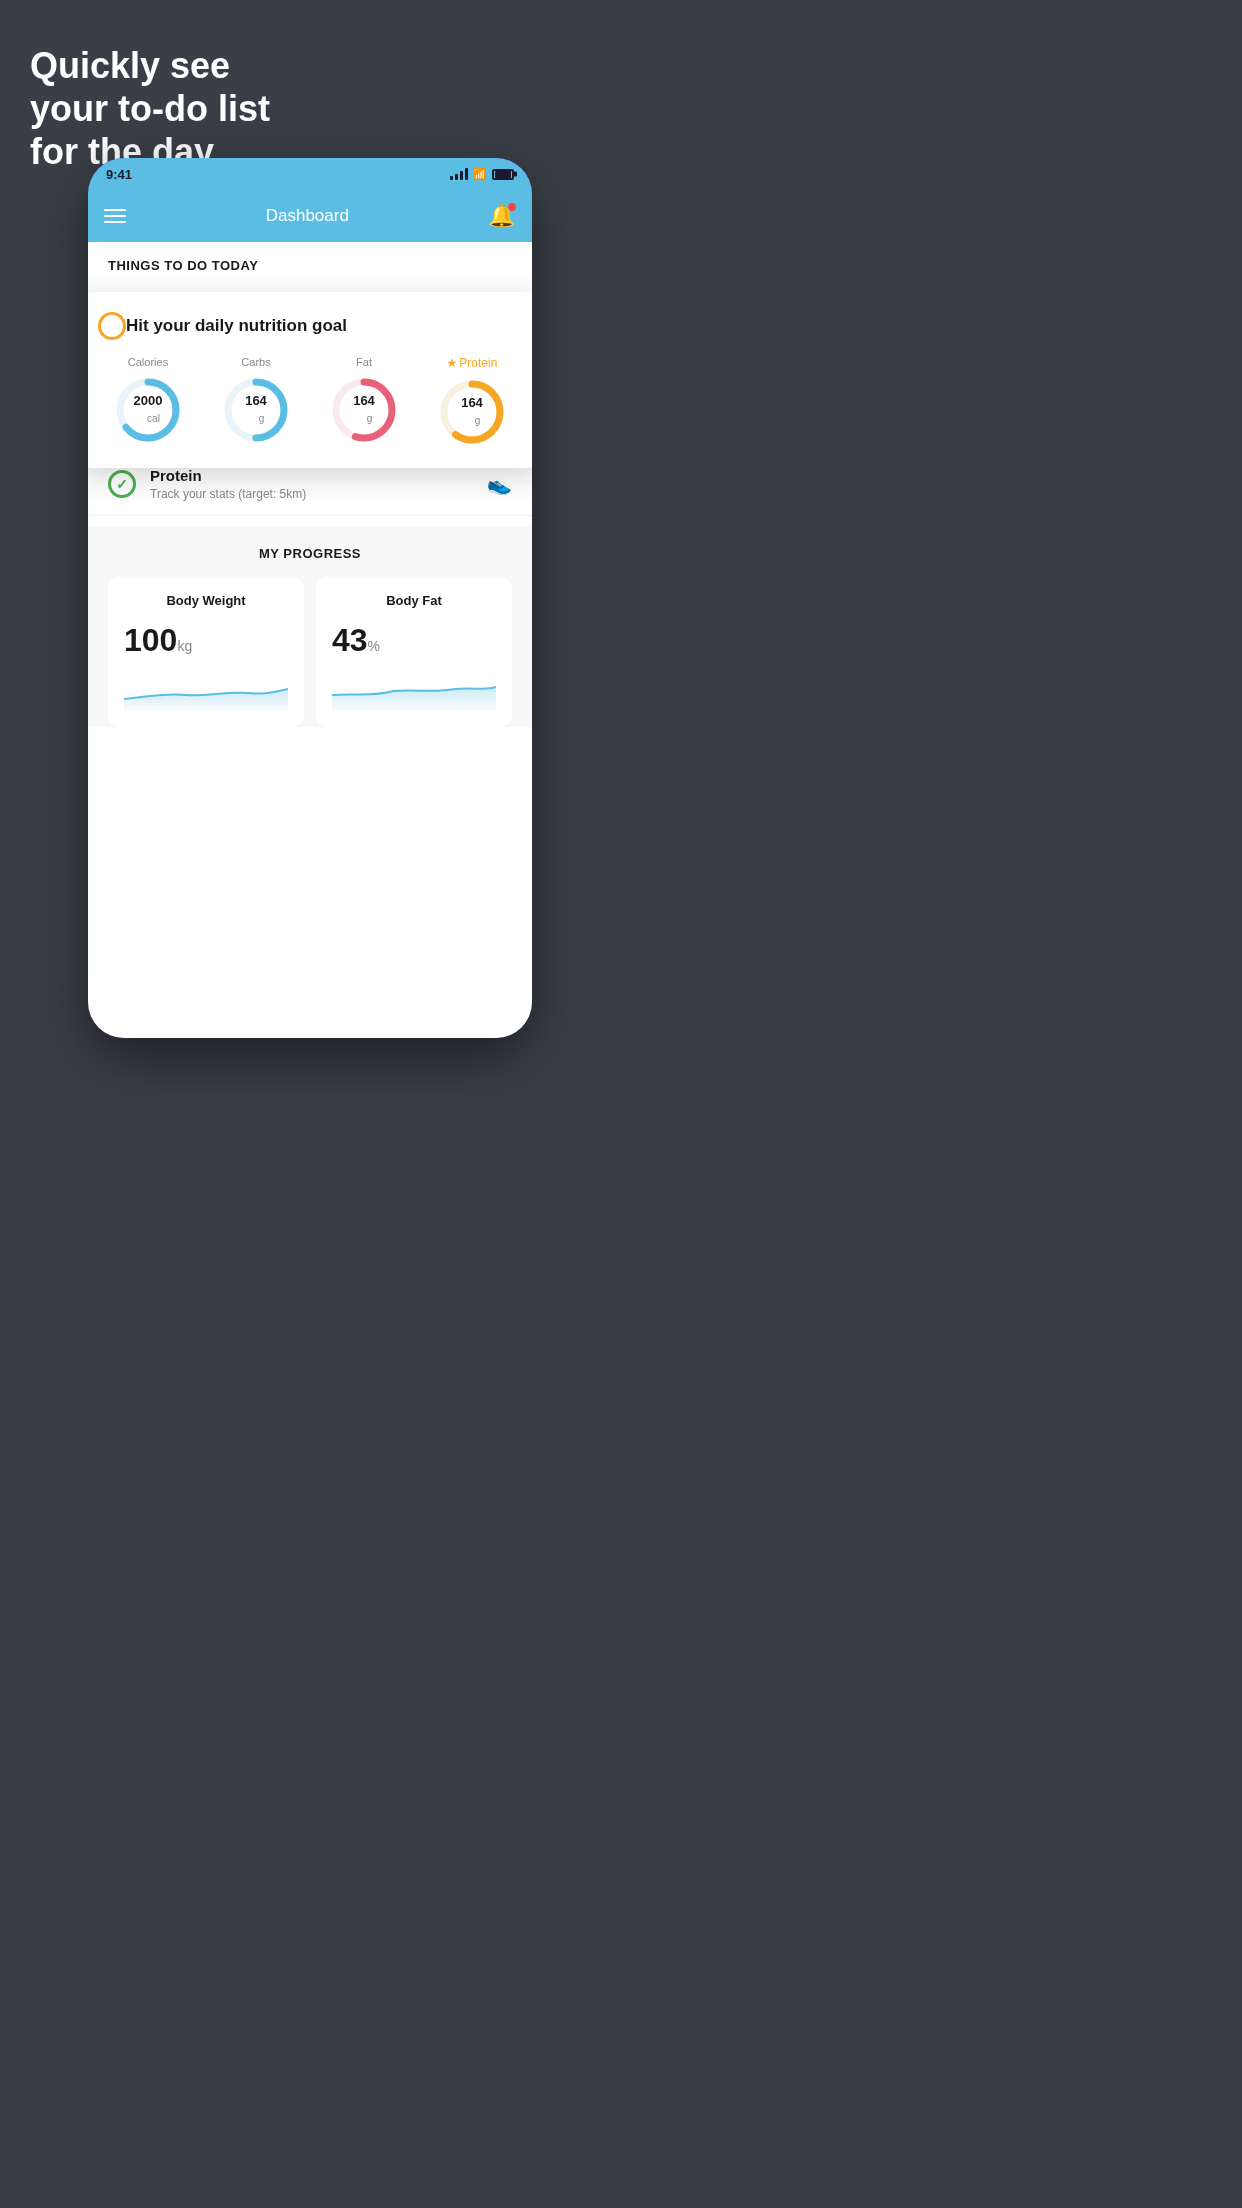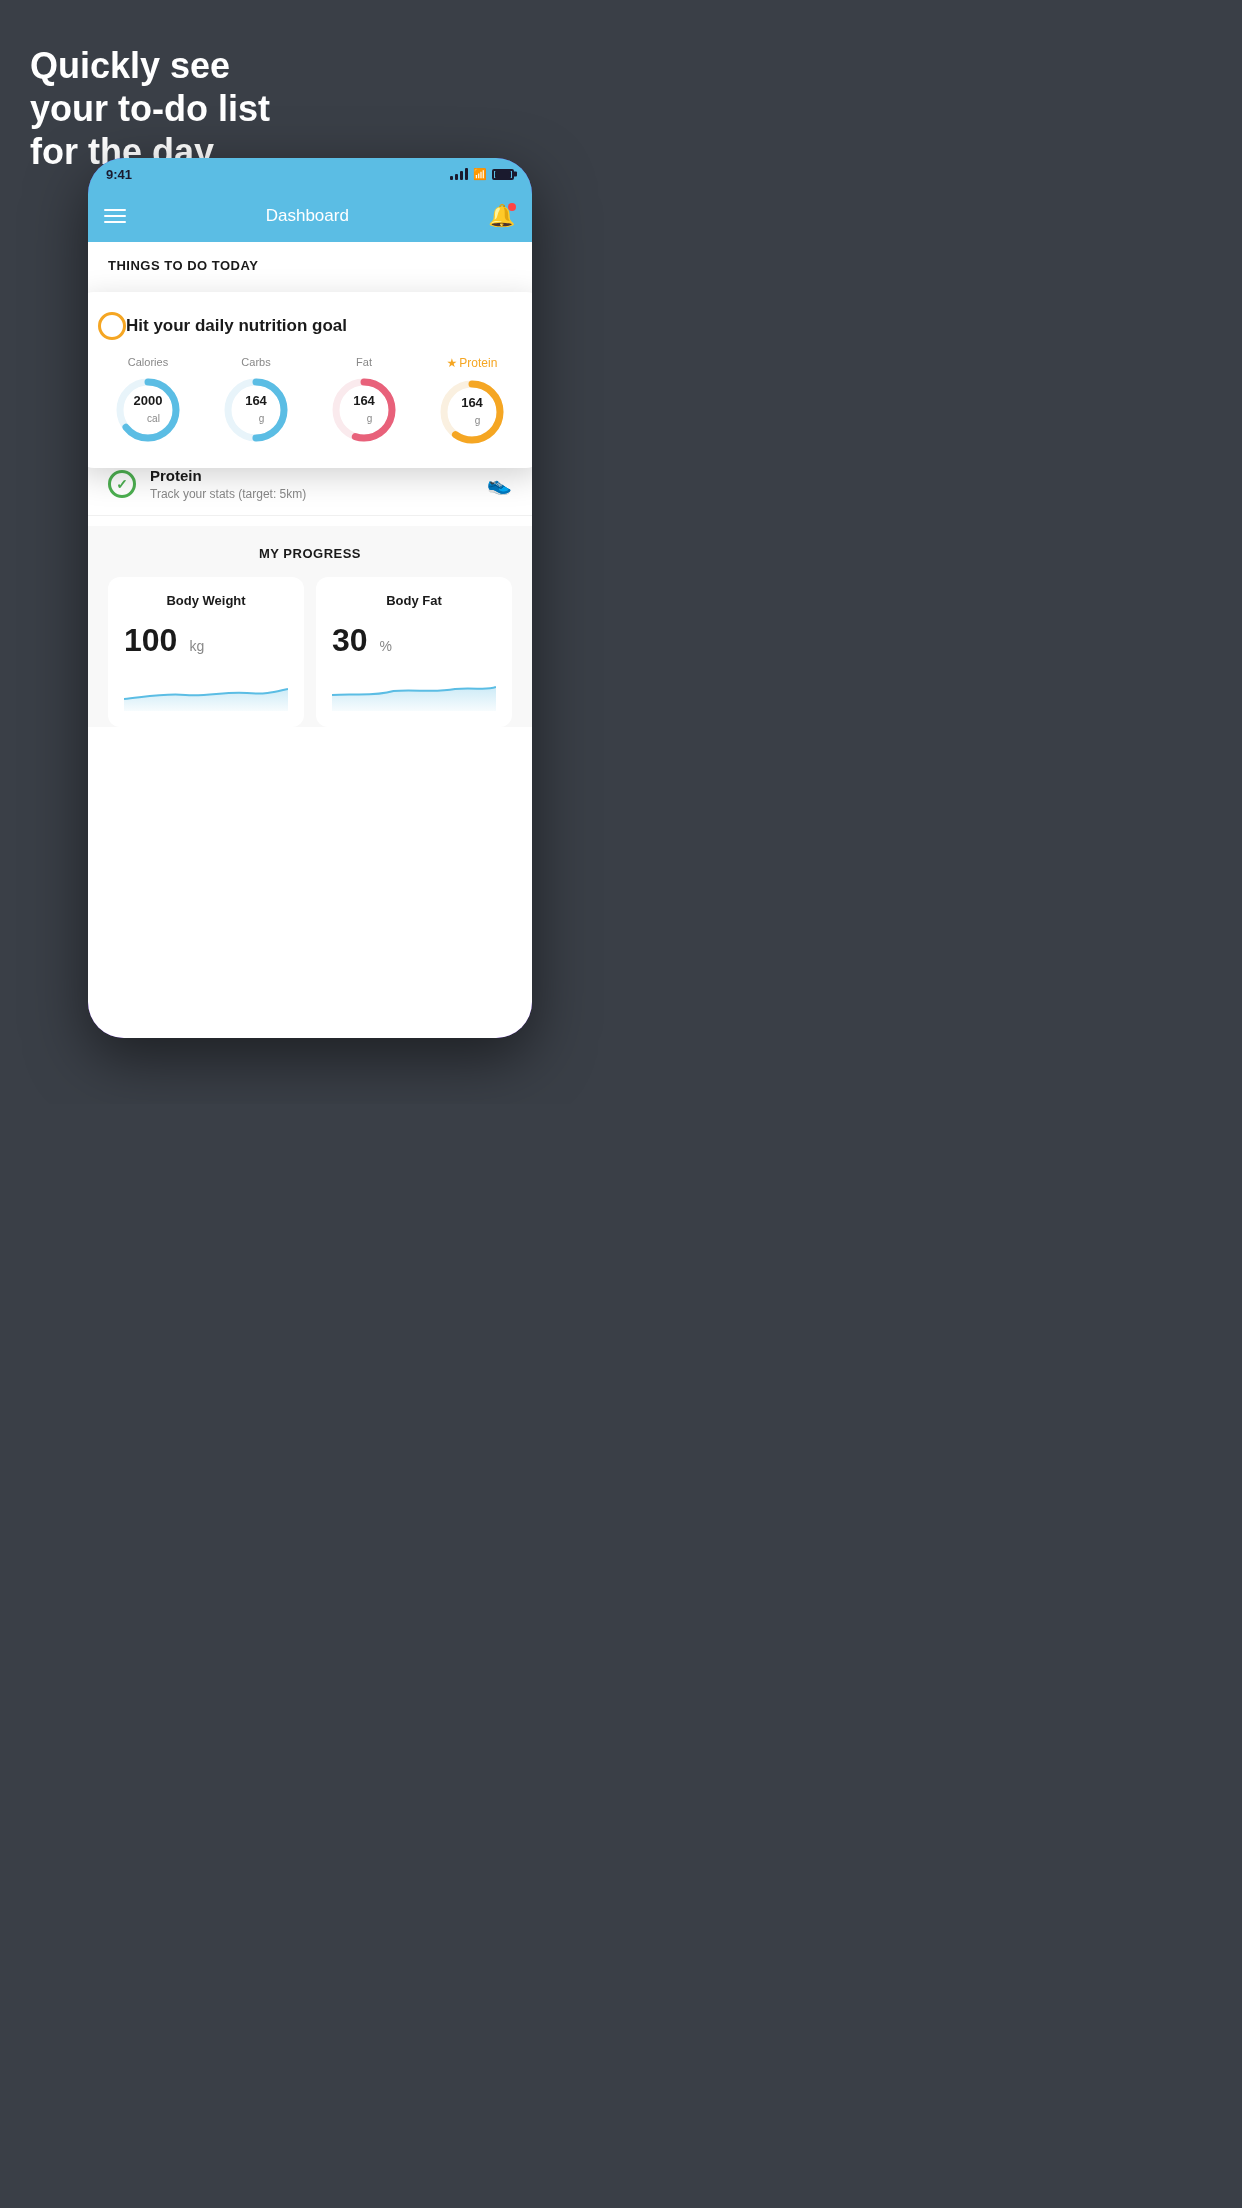--- a/index.html
+++ b/index.html
@@ -341,21 +341,21 @@
     .progress-card-title {
       font-size: 13px;
       font-weight: 600;
       color: #1a1a1a;
       margin-bottom: 14px;
     }
 
     .progress-value-row {
       display: flex;
       align-items: baseline;
-      gap: 12px;
+      gap: 0;
       margin-bottom: 12px;
     }
 
     .progress-value {
       font-size: 32px;
       font-weight: 700;
       color: #1a1a1a;
     }
 
     .progress-unit {
@@ -527,21 +527,21 @@
                 </defs>
                 <path d="M0,28 C20,26 40,22 60,24 C80,26 100,20 120,22 C140,24 150,20 160,18" fill="none" stroke="#5bbde4" stroke-width="2"></path>
                 <path d="M0,28 C20,26 40,22 60,24 C80,26 100,20 120,22 C140,24 150,20 160,18 L160,40 L0,40 Z" fill="url(#g1)"></path>
               </svg>
             </div>
           </div>
 
           <div class="progress-card">
             <div class="progress-card-title">Body Fat</div>
             <div class="progress-value-row">
-              <span class="progress-value">30</span>
+              <span class="progress-value">43</span>
               <span class="progress-unit">%</span>
             </div>
             <div class="sparkline">
               <svg viewBox="0 0 160 40" preserveAspectRatio="none">
                 <defs>
                   <linearGradient id="g2" x1="0" y1="0" x2="0" y2="1">
                     <stop offset="0%" stop-color="#5bbde4" stop-opacity="0.3"></stop>
                     <stop offset="100%" stop-color="#5bbde4" stop-opacity="0.05"></stop>
                   </linearGradient>
                 </defs>

